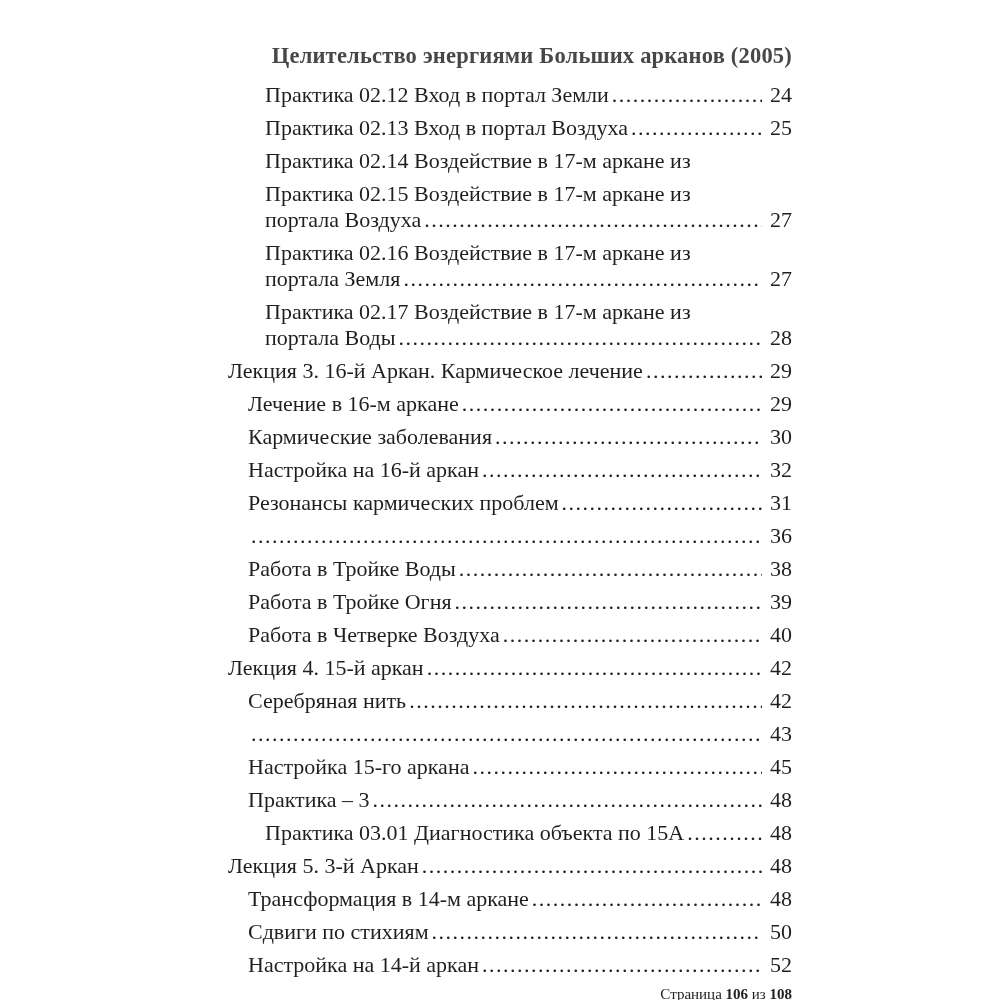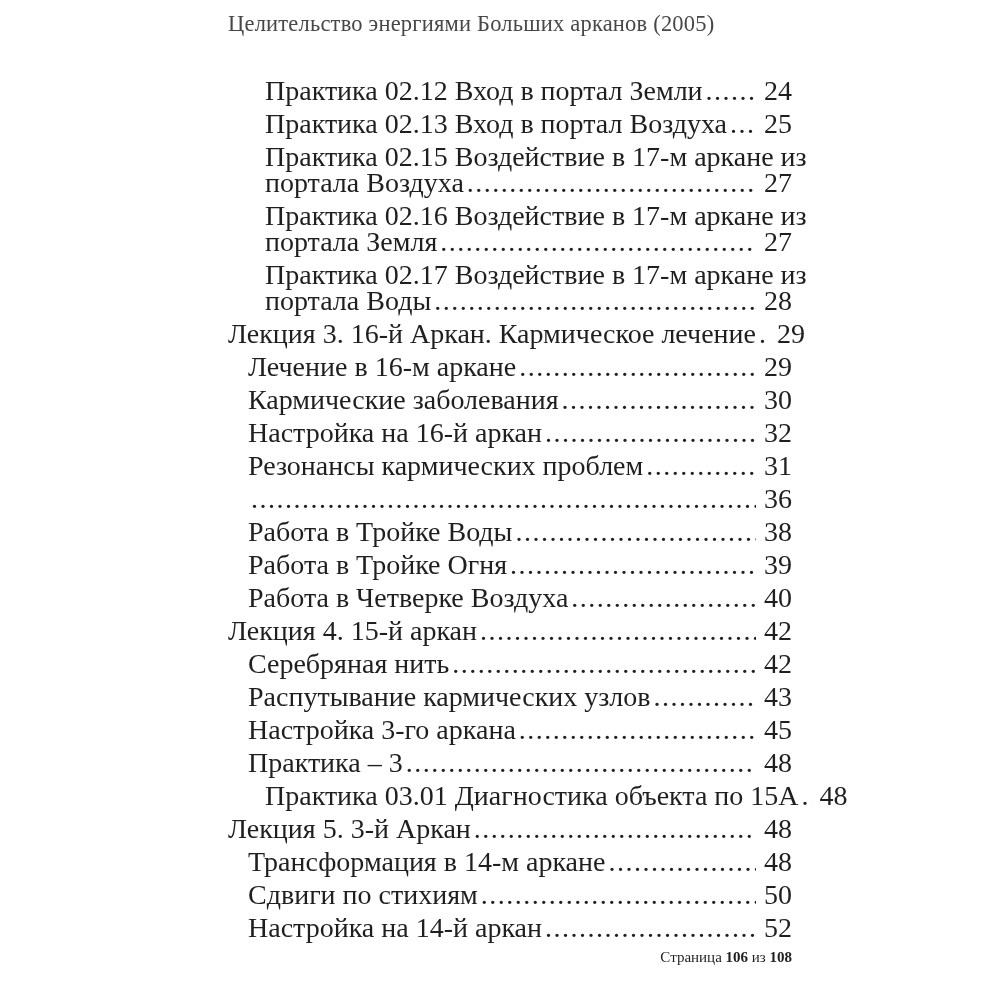--- a/index.html
+++ b/index.html
@@ -15,30 +15,31 @@
     color: #1f1f1f;
   }
   .page {
     box-sizing: border-box;
     width: 1000px;
     height: 1000px;
     padding: 10px 208px 0 228px;
     background: #ffffff;
   }
   .doc-header {
-    text-align: left;
-    font-weight: normal;
+    text-align: right;
+    font-weight: bold;
     font-size: 22.5px;
     line-height: 28px;
     color: #474747;
     letter-spacing: 0.2px;
+    margin-top: 32px;
   }
   .toc {
-    margin-top: 40px;
-    font-size: 28px;
+    margin-top: 12px;
+    font-size: 22px;
   }
   .entry {
     margin-bottom: 7px;
   }
   .entry.lvl1 { padding-left: 0; }
   .entry.lvl2 { padding-left: 20px; }
   .entry.lvl3 { padding-left: 37px; }
   .line {
     display: flex;
     align-items: baseline;
@@ -87,20 +88,23 @@
         </div>
       </div>
       <div class="entry lvl3">
         <div class="line">
           <span class="text">Практика 02.13 Вход в портал Воздуха</span>
           <span class="dots"></span>
           <span class="page-num">25</span>
         </div>
       </div>
       <div class="entry lvl3">
+        <div class="line">
+          <span class="text">Практика 02.14 Воздействие в 17-м аркане из</span>
+        </div>
       </div>
       <div class="entry lvl3">
         <div class="line">
           <span class="text">Практика 02.15 Воздействие в 17-м аркане из</span>
         </div>
         <div class="line">
           <span class="text">портала Воздуха</span>
           <span class="dots"></span>
           <span class="page-num">27</span>
         </div>
@@ -196,28 +200,27 @@
       </div>
       <div class="entry lvl2">
         <div class="line">
           <span class="text">Серебряная нить</span>
           <span class="dots"></span>
           <span class="page-num">42</span>
         </div>
       </div>
       <div class="entry lvl2">
         <div class="line">
-          <span class="text">Распутывание кармических узлов</span>
           <span class="dots"></span>
           <span class="page-num">43</span>
         </div>
       </div>
       <div class="entry lvl2">
         <div class="line">
-          <span class="text">Настройка 3-го аркана</span>
+          <span class="text">Настройка 15-го аркана</span>
           <span class="dots"></span>
           <span class="page-num">45</span>
         </div>
       </div>
       <div class="entry lvl2">
         <div class="line">
           <span class="text">Практика – 3</span>
           <span class="dots"></span>
           <span class="page-num">48</span>
         </div>

